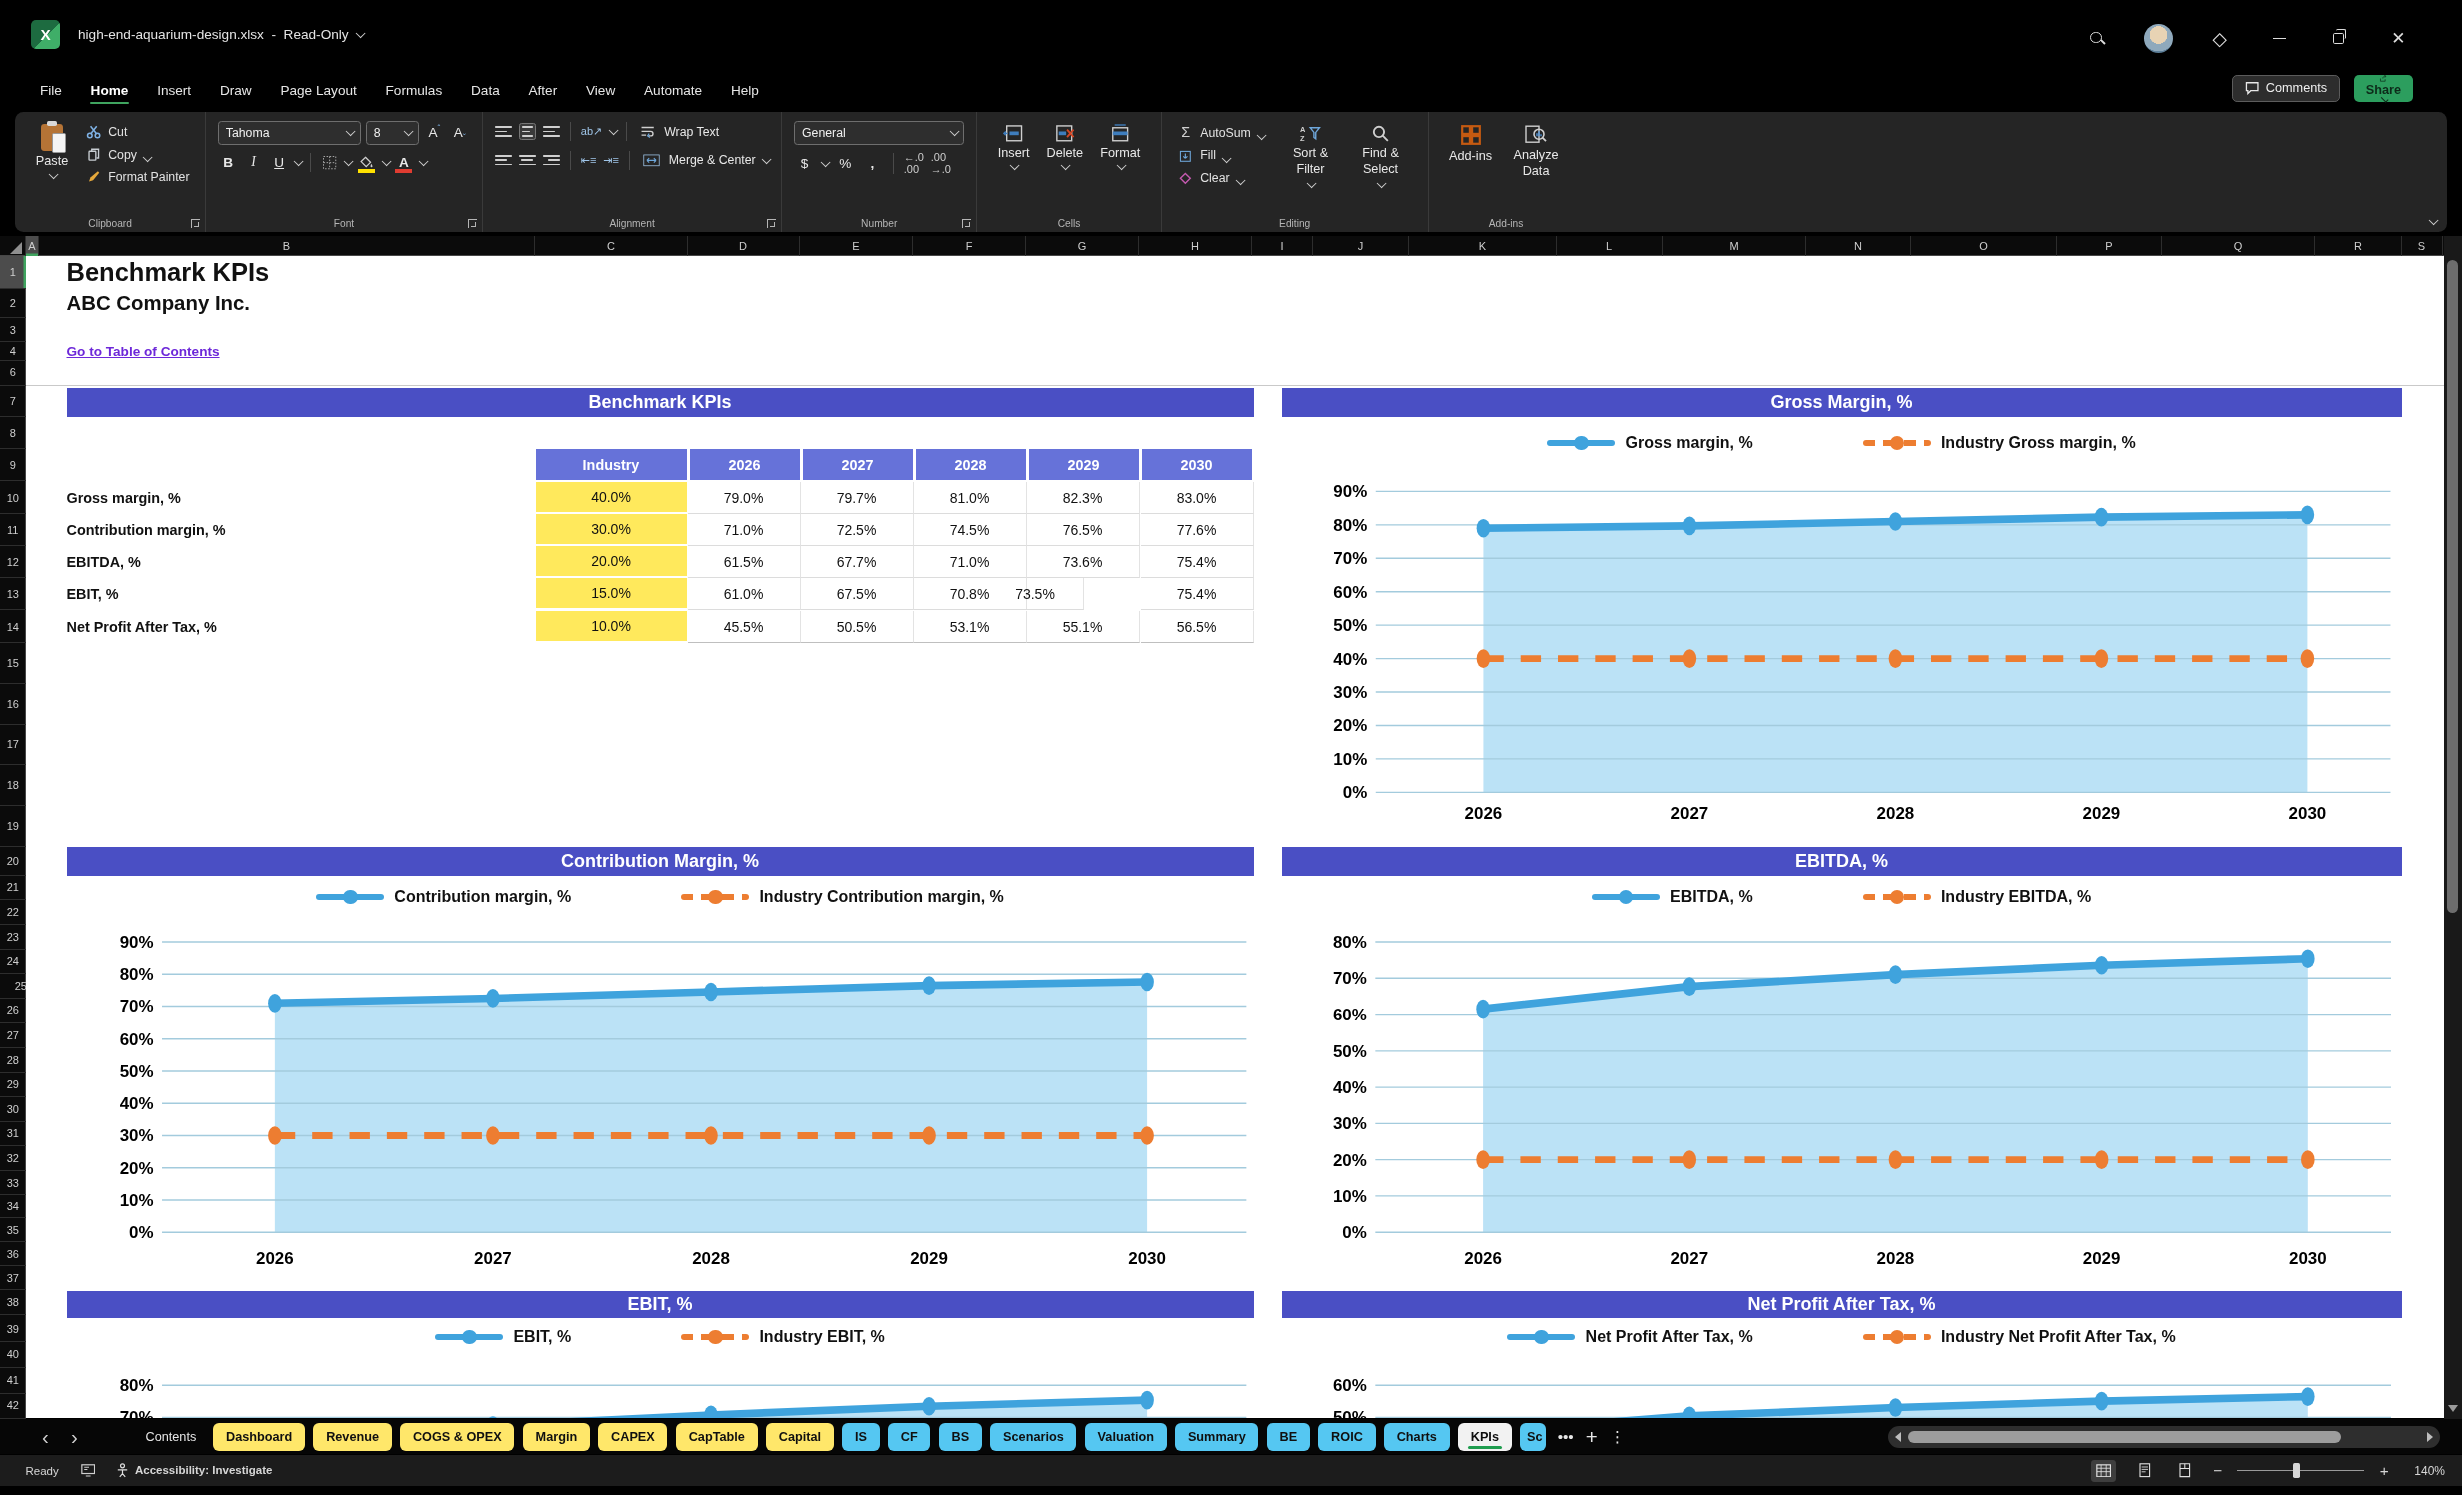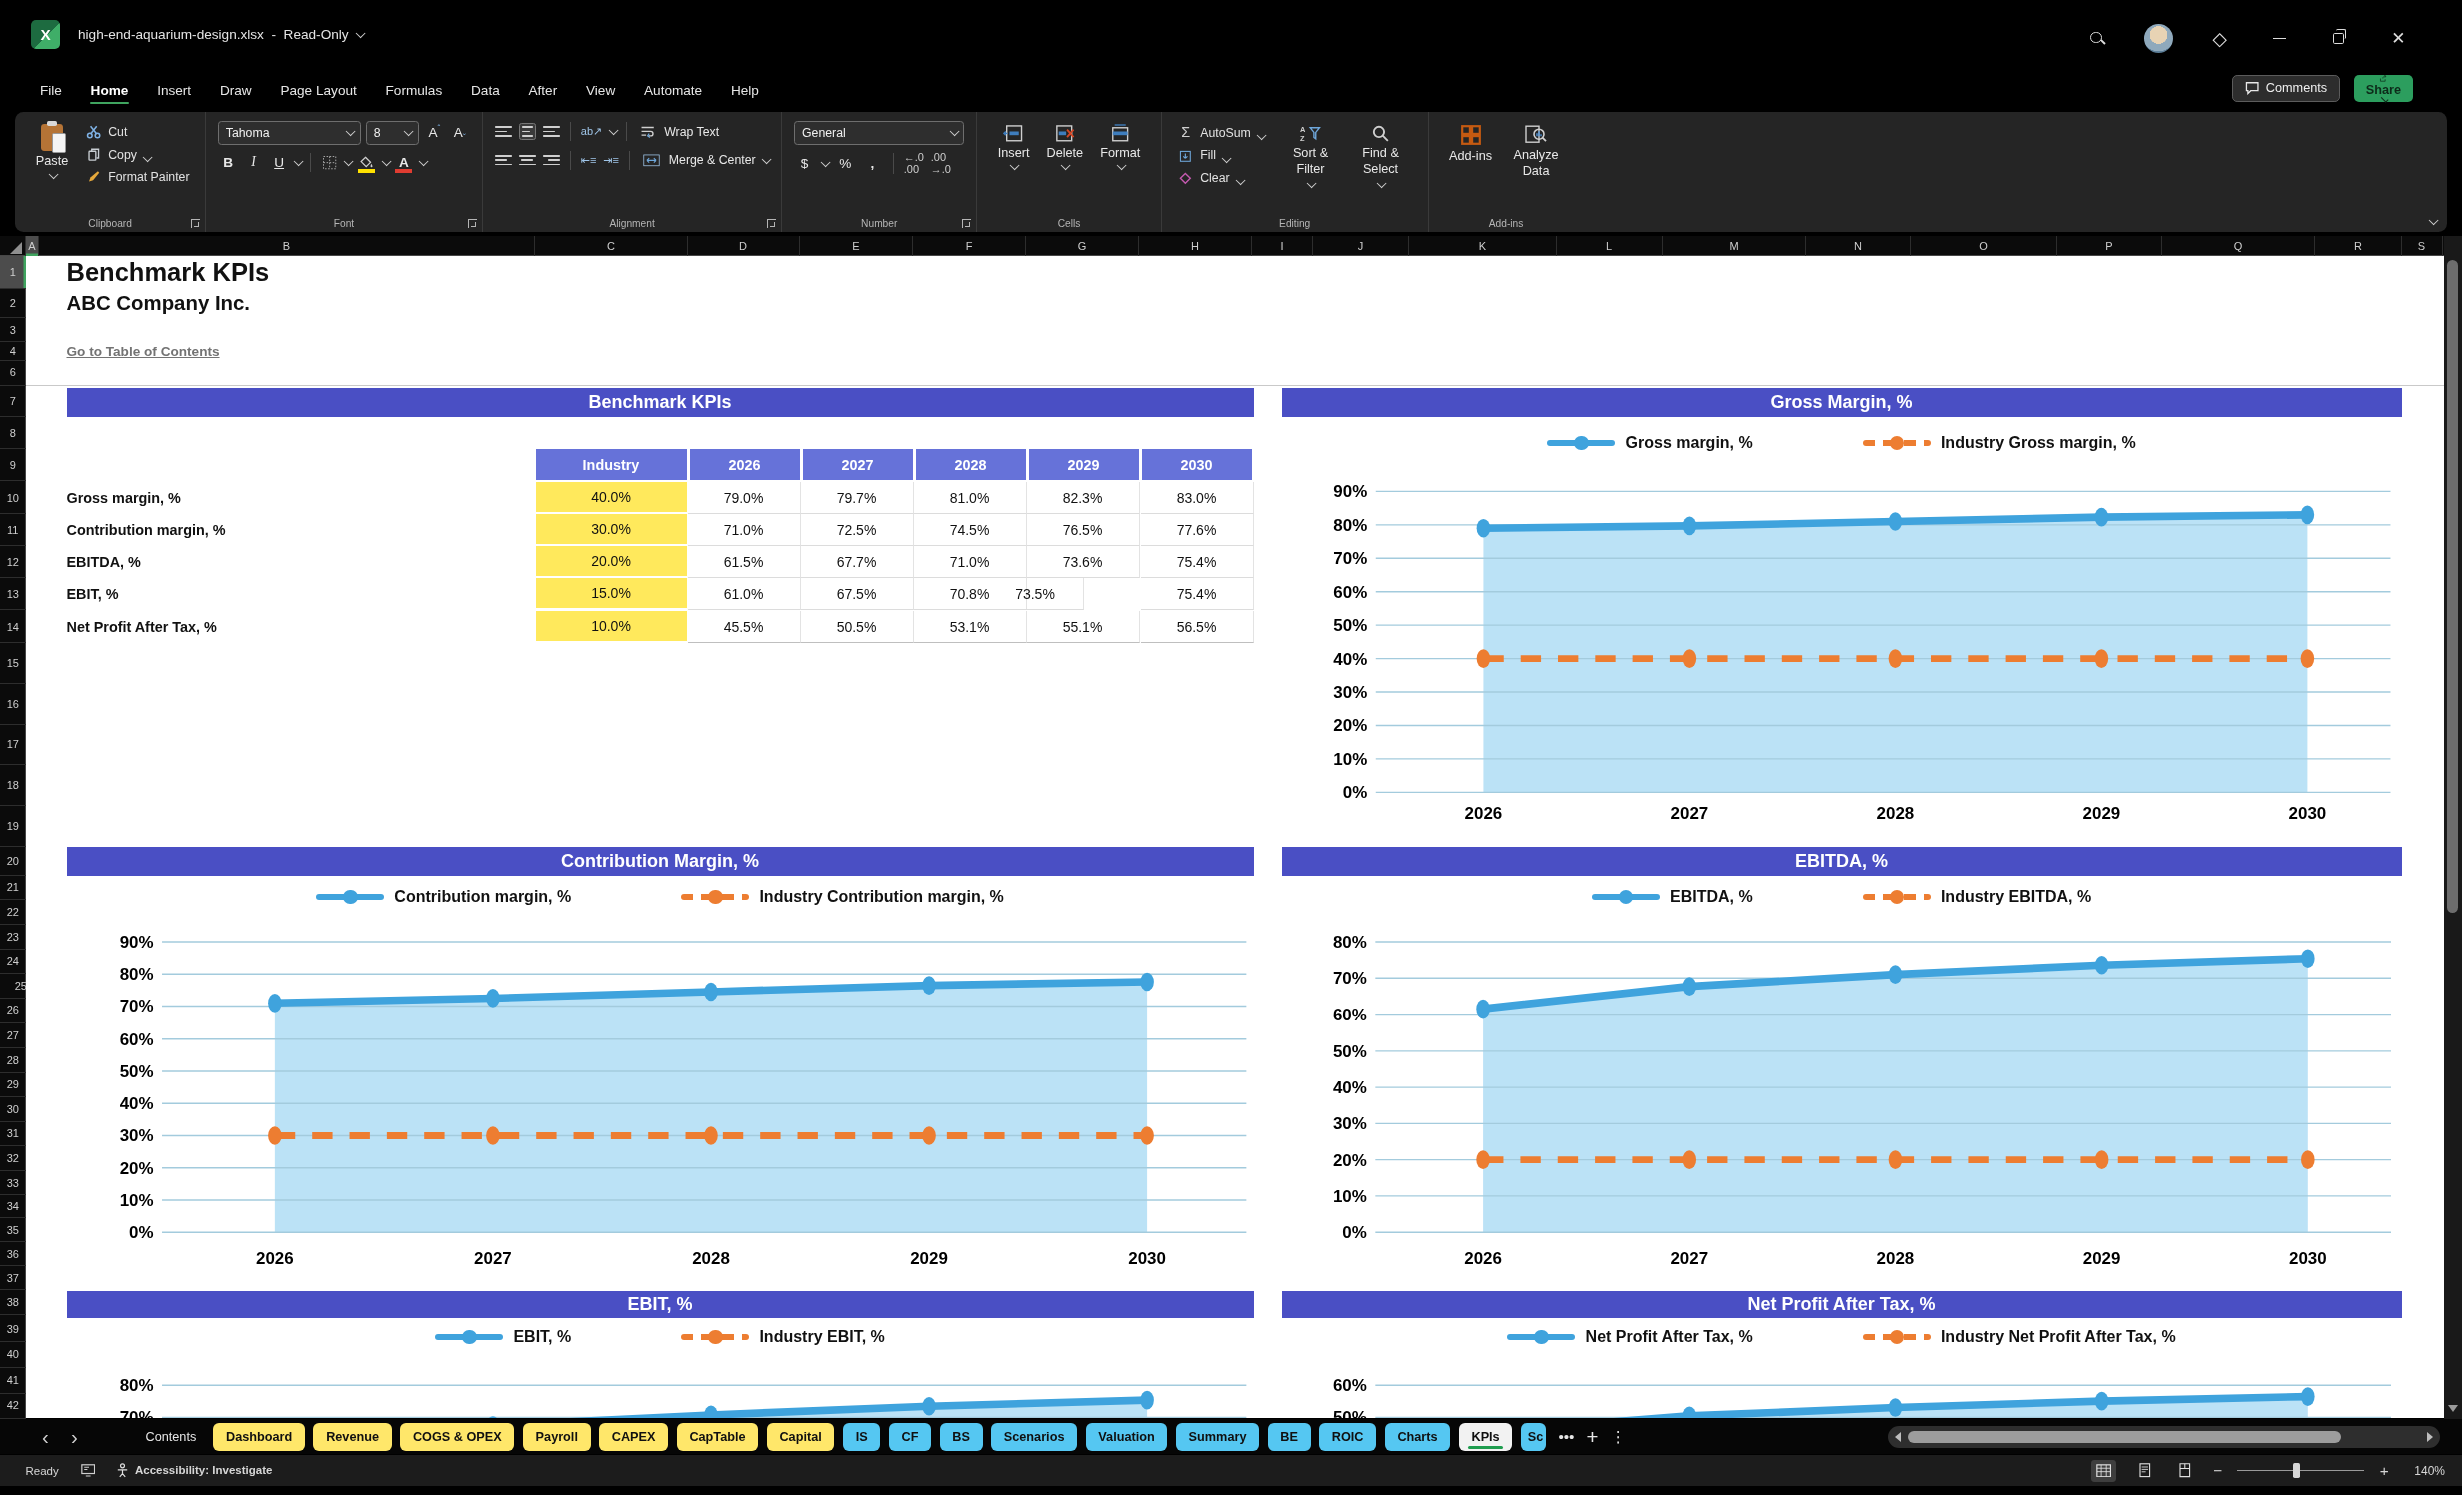--- a/index.html
+++ b/index.html
@@ -94,21 +94,21 @@
   .corner{position:absolute;left:0;top:0;width:25.5px;height:20.4px;border-right:0.8px solid #2d2d2d;cursor:pointer;}
   .corner::after{content:"";position:absolute;right:2.5px;bottom:2.5px;border-left:12px solid transparent;border-bottom:12px solid #8f8f8f;}
   .rowheaders{position:absolute;left:0;top:256px;width:25.5px;height:1162px;background:#0b0b0b;border-right:0.8px solid #474747;}
   .rowh{position:absolute;left:0;width:25.5px;display:flex;align-items:center;justify-content:center;
         font-size:11px;color:#cfcfcf;border-bottom:0.8px solid #2d2d2d;cursor:pointer;}
   .rowh.sel{background:#4c4c4c;box-shadow:inset -2.5px 0 0 #3fa45f;}
 
   #grid{position:absolute;left:25.5px;top:256px;width:2418px;height:1162px;background:#fff;overflow:hidden;color:#000;}
   .page-title{position:absolute;left:41px;top:1.7px;font-size:25.5px;font-weight:800;color:#111;}
   .company{position:absolute;left:41px;top:36px;font-size:20.4px;font-weight:800;color:#111;}
-  .toc-link{position:absolute;left:41px;top:88px;font-size:13.6px;font-weight:700;color:#737373;text-decoration:underline;cursor:pointer;}
+  .toc-link{position:absolute;left:41px;top:88px;font-size:13.6px;font-weight:700;color:#6d28d9;text-decoration:underline;cursor:pointer;}
   .sect-line{position:absolute;left:0;top:129px;width:2418px;height:0.8px;background:#c9c9c9;}
 
   .banner{position:absolute;background:#4a4fc4;color:#fff;font-weight:700;font-size:18px;display:flex;align-items:center;justify-content:center;}
   .thead-cell{position:absolute;background:#6672d9;color:#fff;font-weight:700;font-size:14.4px;display:flex;align-items:center;justify-content:center;cursor:cell;}
   .tlabel{position:absolute;font-size:14.4px;font-weight:700;color:#111;display:flex;align-items:center;cursor:cell;}
   .tind{position:absolute;background:#ffe95c;font-size:14px;color:#111;display:flex;align-items:center;justify-content:center;
         border-bottom:2.5px solid #fff;cursor:cell;}
   .tval{position:absolute;font-size:14px;color:#111;display:flex;align-items:center;justify-content:center;
         border-bottom:0.8px solid #dcdcdc;border-right:0.8px solid #e3e3e3;cursor:cell;}
 
@@ -872,21 +872,21 @@
   </div>
 
   <div class="tabbar">
     <span class="nav-arrow">‹</span>
     <span class="nav-arrow">›</span>
     <div class="stabs" id="stabs">
         <div class="stab plain">Contents</div>
         <div class="stab yellow">Dashboard</div>
         <div class="stab yellow">Revenue</div>
         <div class="stab yellow">COGS &amp; OPEX</div>
-        <div class="stab yellow">Payroll</div>
+        <div class="stab yellow">Margin</div>
         <div class="stab yellow">CAPEX</div>
         <div class="stab yellow">CapTable</div>
         <div class="stab yellow">Capital</div>
         <div class="stab blue">IS</div>
         <div class="stab blue">CF</div>
         <div class="stab blue">BS</div>
         <div class="stab blue">Scenarios</div>
         <div class="stab blue">Valuation</div>
         <div class="stab blue">Summary</div>
         <div class="stab blue">BE</div>

